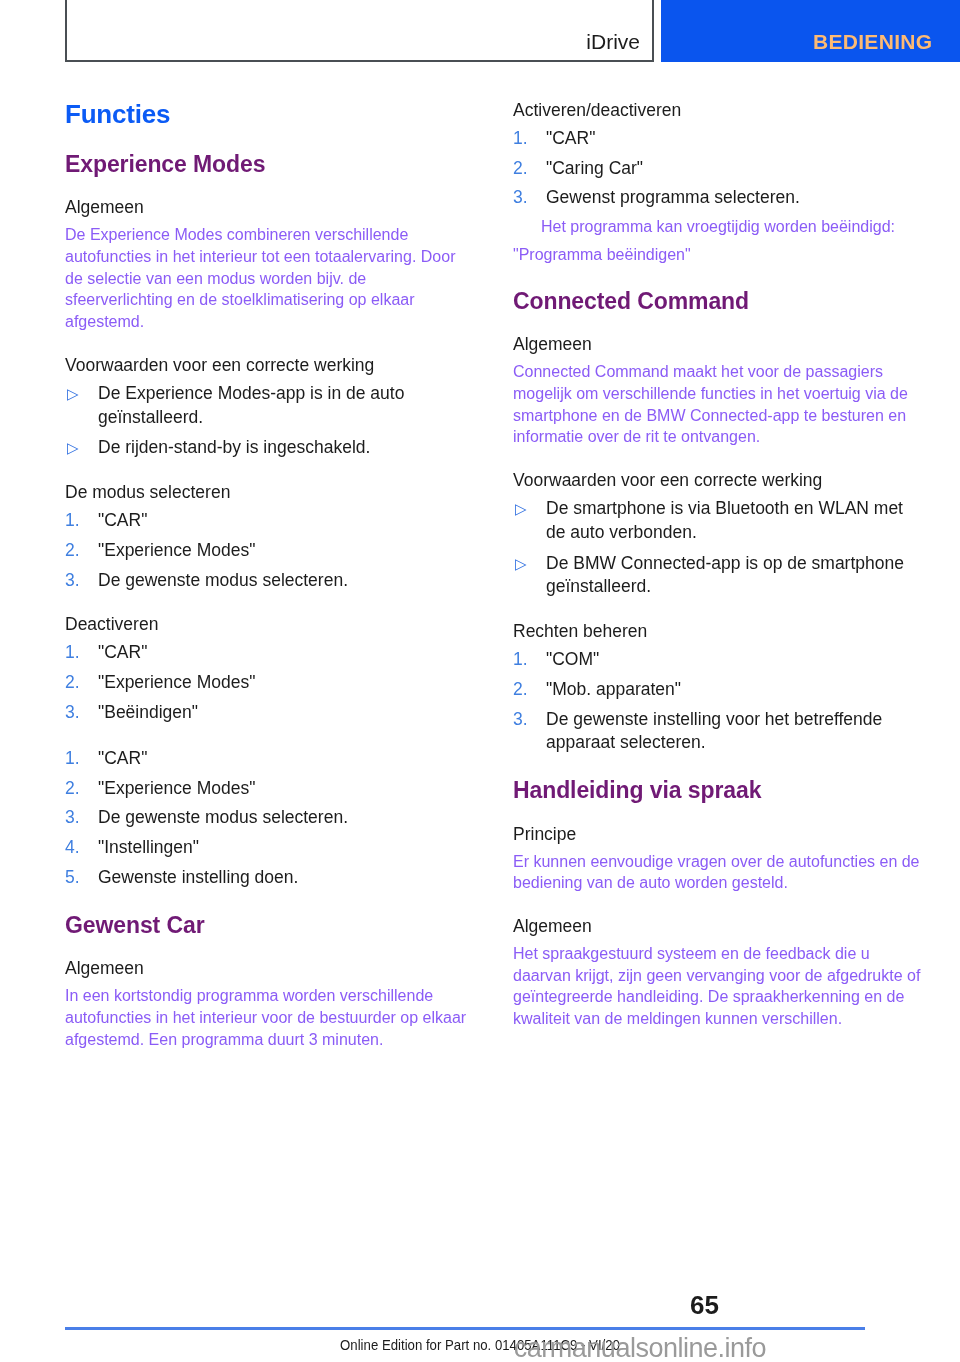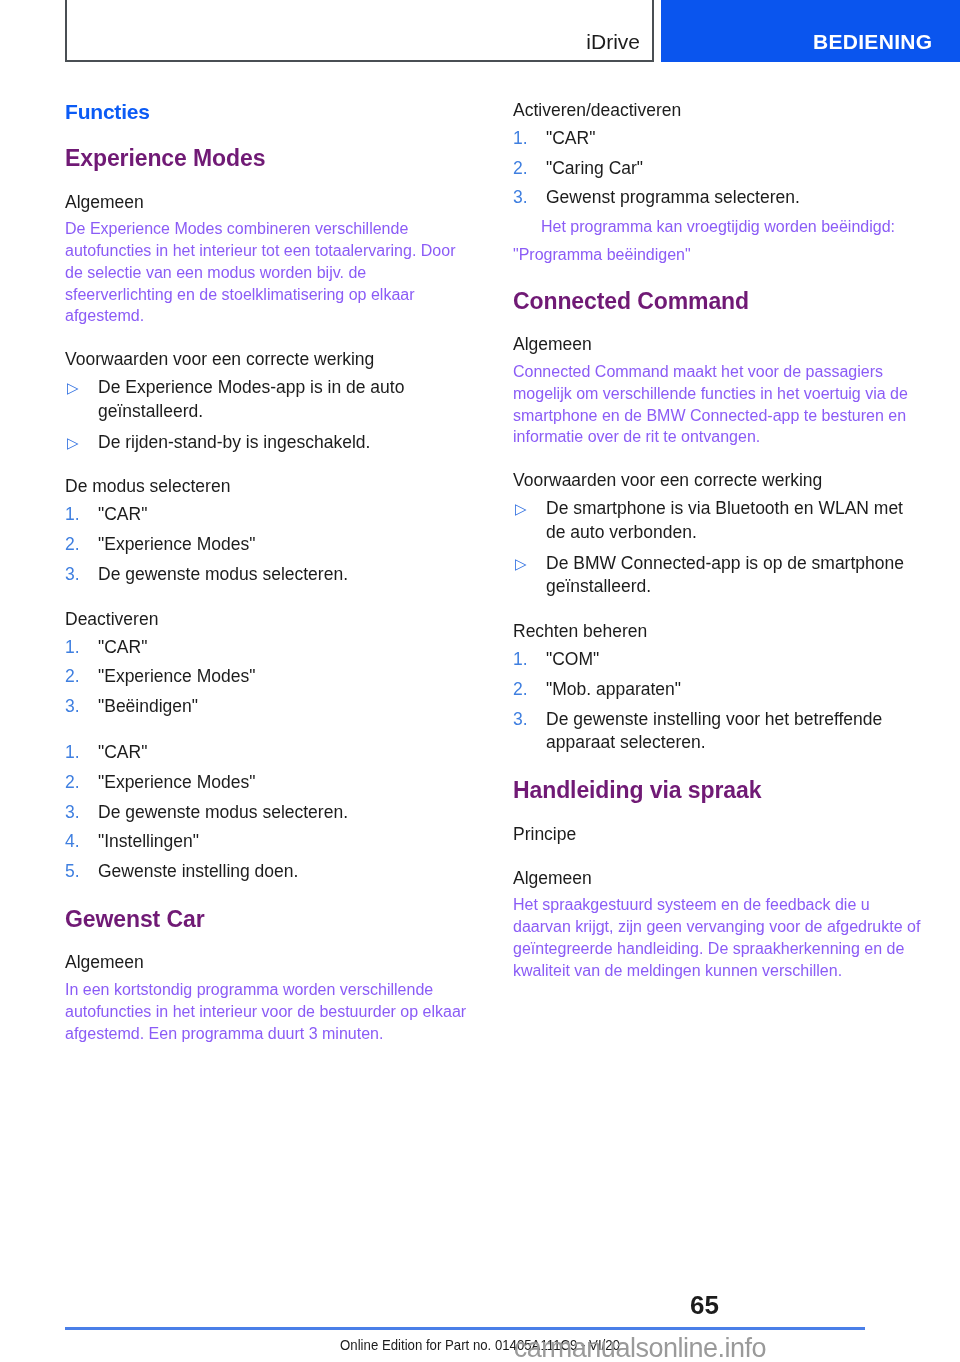--- a/index.html
+++ b/index.html
@@ -49,21 +49,21 @@
     width: 299px;
     height: 66px;
     background: #0a55ee;
     display: flex;
     align-items: flex-end;
     padding: 0 0 8px 0;
   }
   .header-section {
     font-size: 21px;
     font-weight: 700;
-    color: #ffffff;
+    color: #fdba74;
     letter-spacing: 0.3px;
     margin-left: 152px;
   }
 
   
   .content {
     position: absolute;
     top: 100px;
     left: 0;
     width: 960px;
@@ -71,21 +71,21 @@
   .col {
     position: absolute;
     top: 0;
     width: 410px;
   }
   .col-left  { left: 65px; }
   .col-right { left: 513px; }
 
   
   h1.h-chapter {
-    font-size: 21px;
+    font-size: 26px;
     font-weight: 700;
     color: #0b5bf5;
     line-height: 1.15;
     margin: 0 0 21px 0;
     letter-spacing: -0.2px;
   }
   h2.h-section {
     font-size: 23px;
     font-weight: 700;
     color: #701a75;
@@ -312,20 +312,21 @@
         <li><span class="num">1.</span><span>"COM"</span></li>
         <li><span class="num">2.</span><span>"Mob. apparaten"</span></li>
         <li><span class="num">3.</span><span>De gewenste instelling voor het betreffende apparaat selecteren.</span></li>
       </ol>
     </div>
 
     <h2 class="h-section">Handleiding via spraak</h2>
 
     <div class="blk">
       <h3 class="h-sub">Principe</h3>
+      <p class="para">Er kunnen eenvoudige vragen over de autofuncties en de bediening van de auto worden gesteld.</p>
     </div>
 
     <div class="blk">
       <h3 class="h-sub">Algemeen</h3>
       <p class="para">Het spraakgestuurd systeem en de feedback die u daarvan krijgt, zijn geen vervanging voor de afgedrukte of geïntegreerde handleiding. De spraakherkenning en de kwaliteit van de meldingen kunnen verschillen.</p>
     </div>
 
   </div>
 </div>
 

